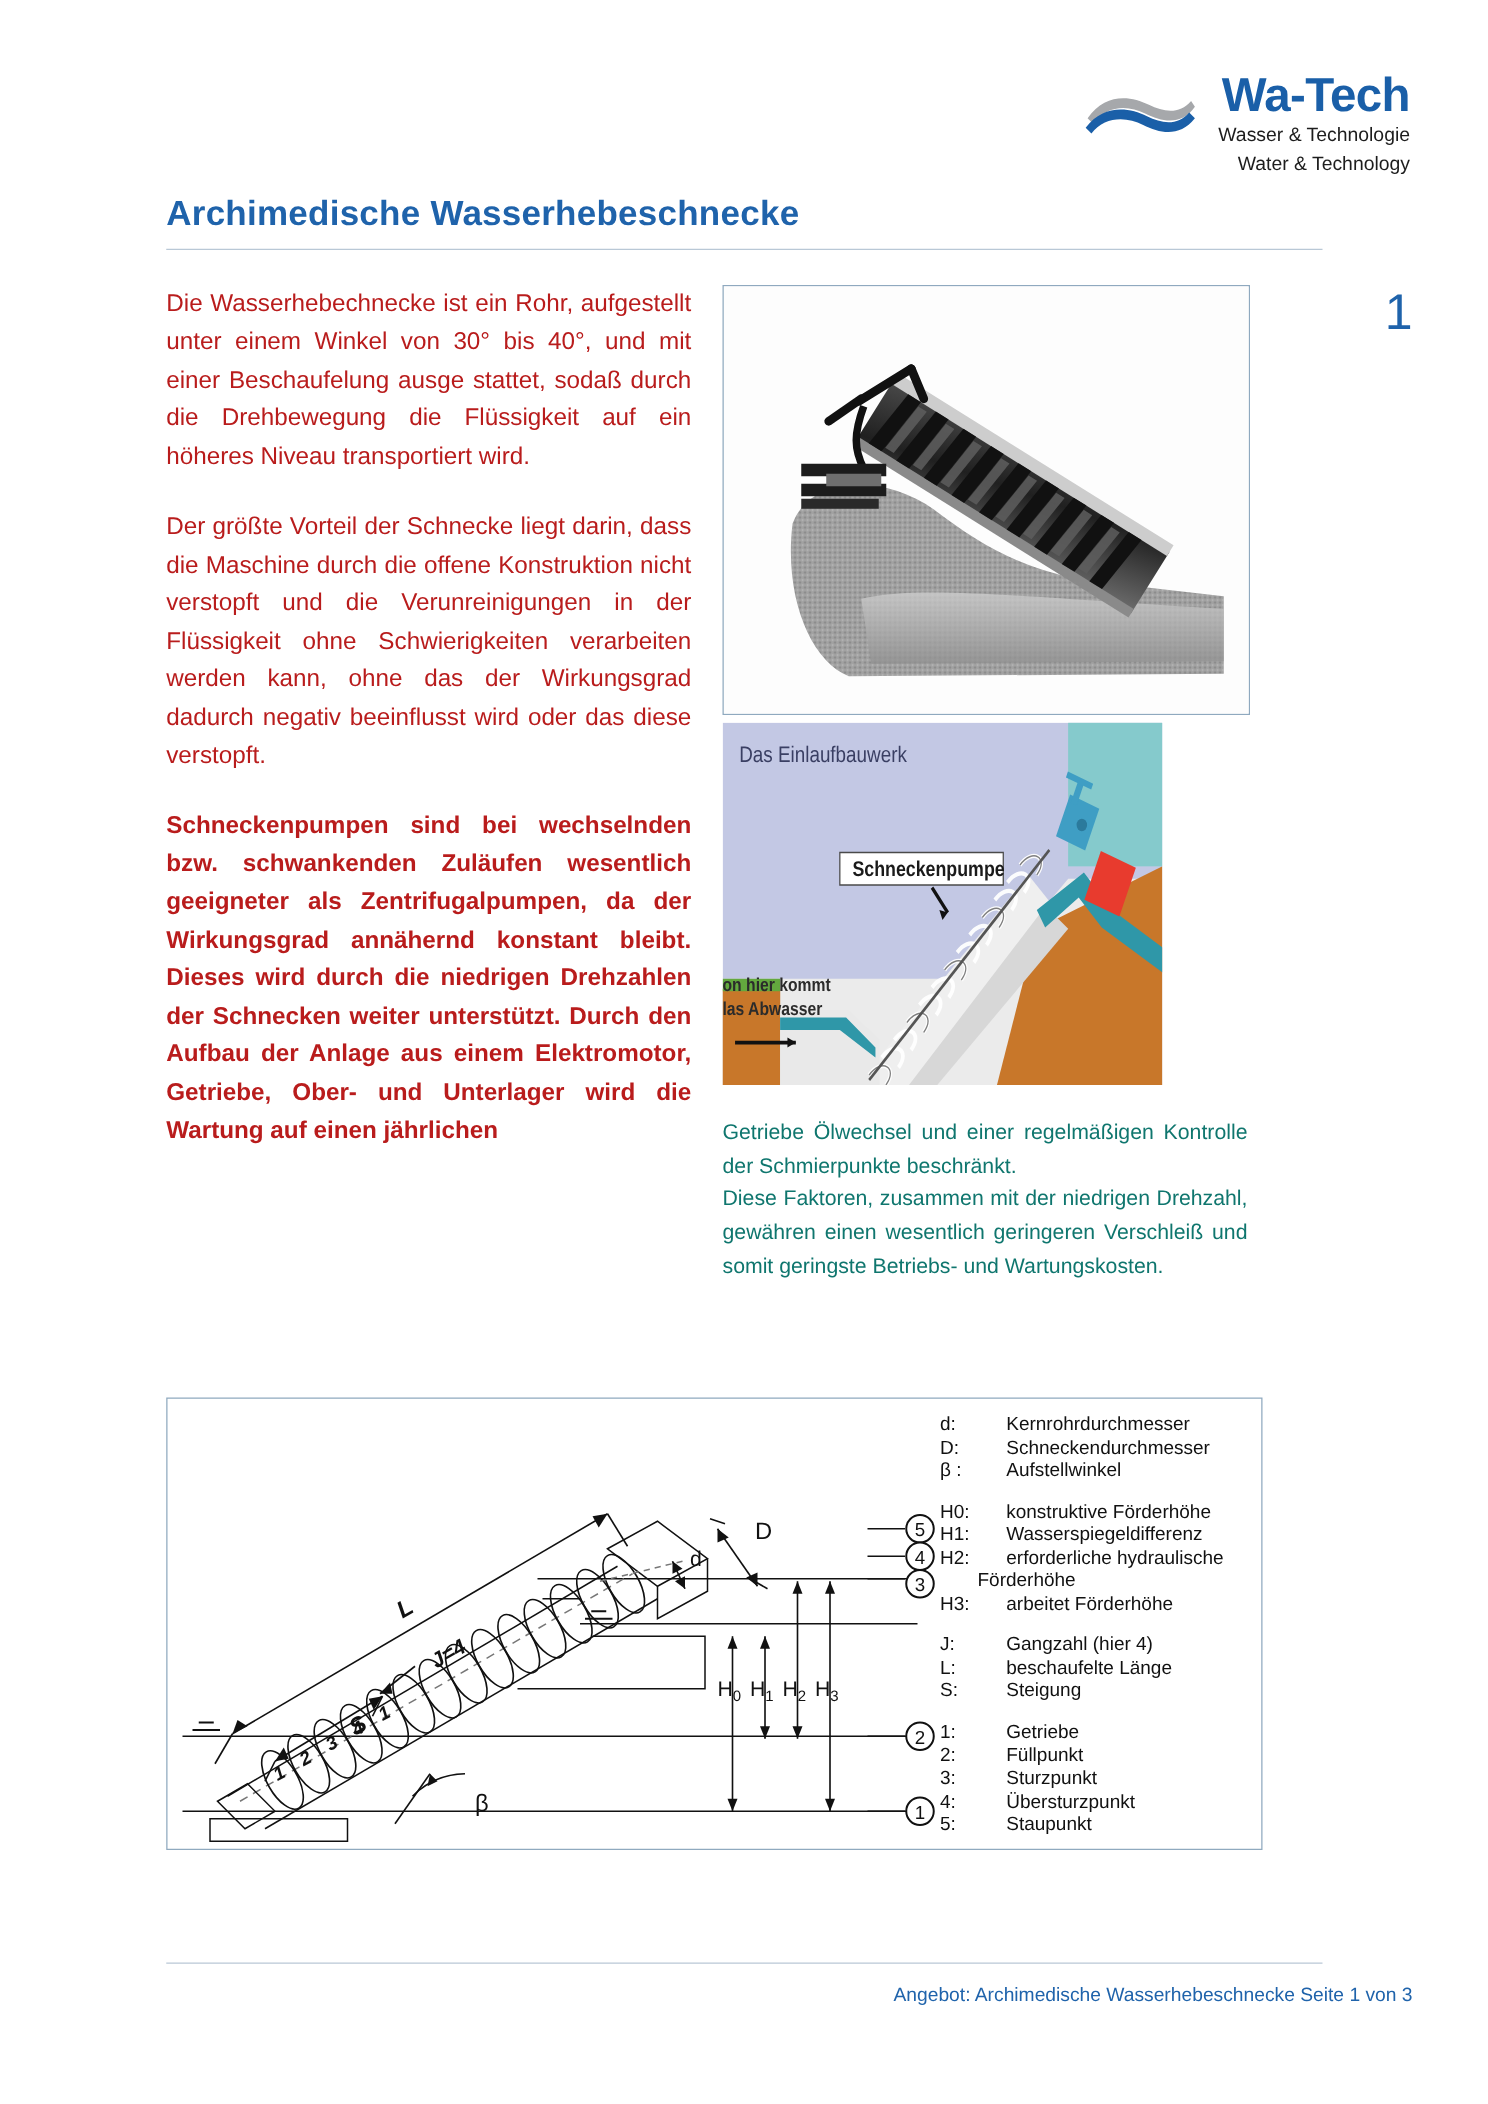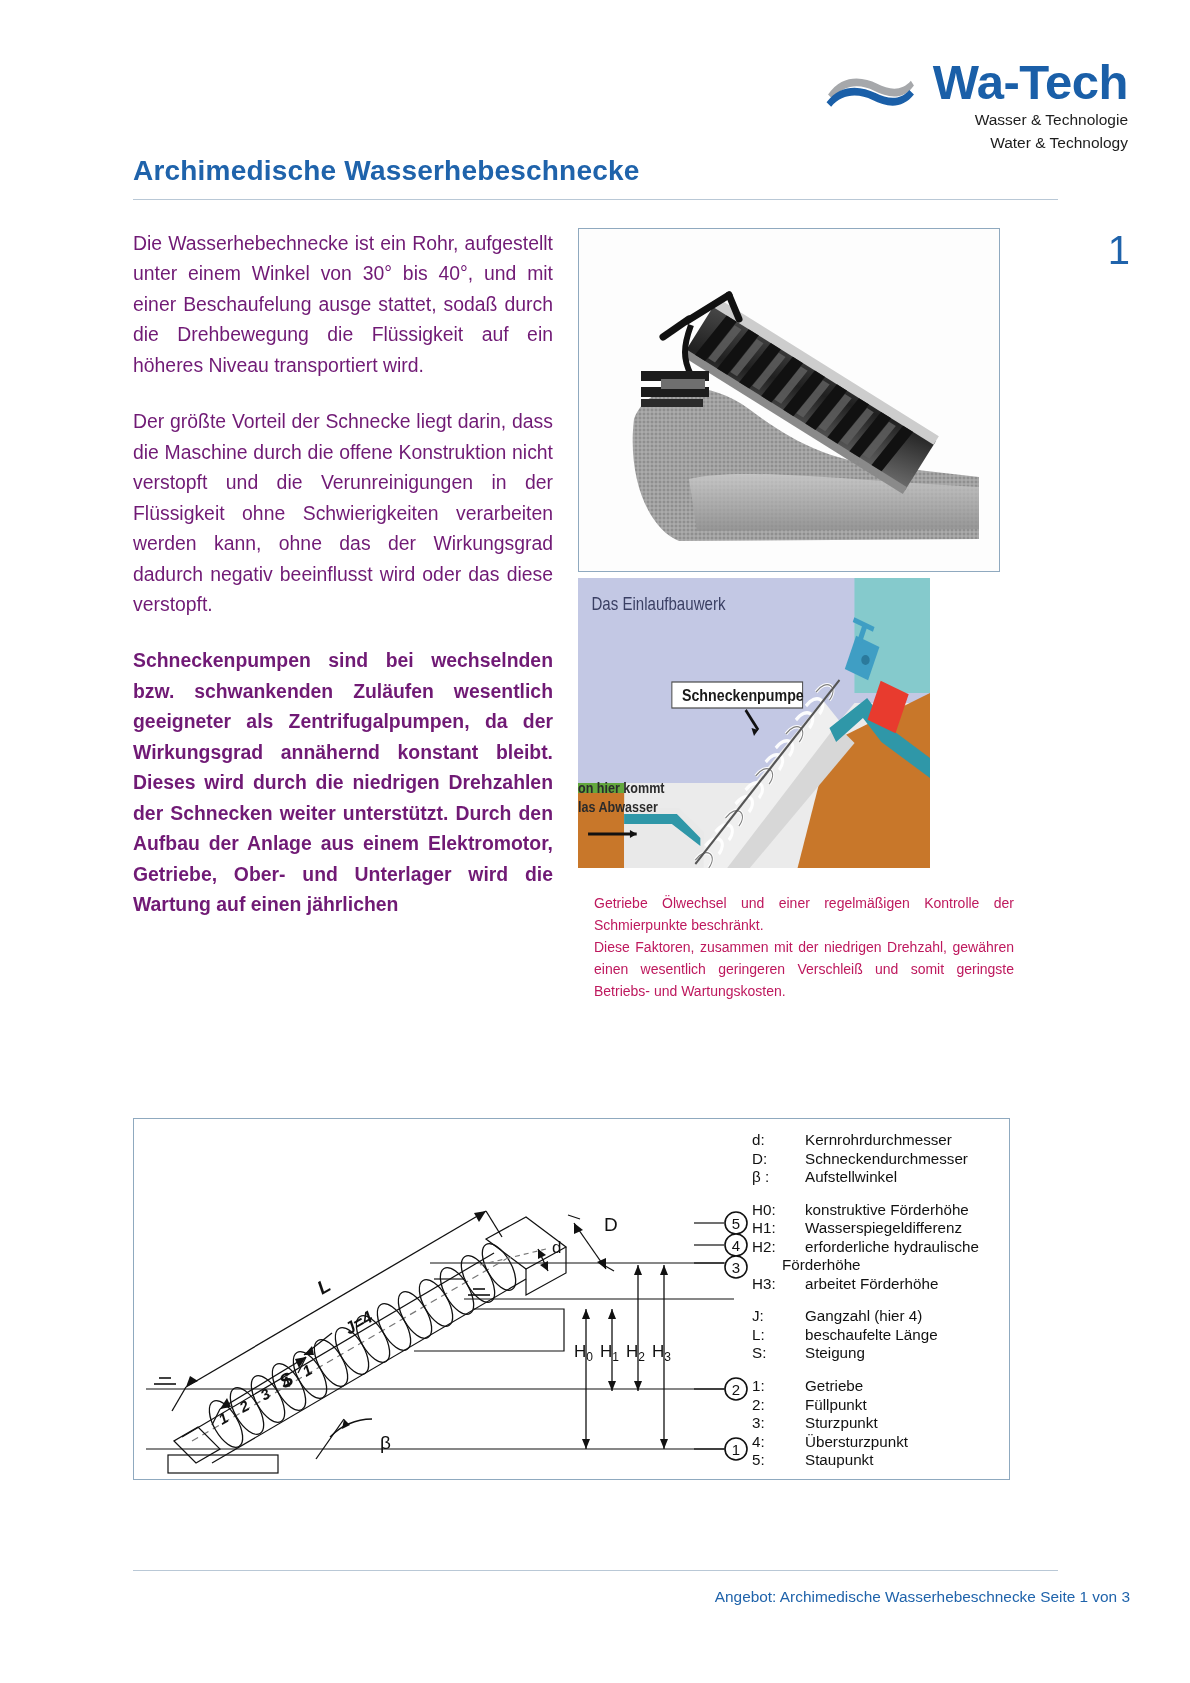--- a/index.html
+++ b/index.html
@@ -34,21 +34,21 @@
   }
   .brand-mark {
     width: 92px;
     height: 44px;
     margin-top: 10px;
   }
   .brand-text {
     text-align: right;
   }
   .brand-name {
-    font-size: 49px;
+    font-size: 38px;
     font-weight: bold;
     color: #1a5fa8;
     letter-spacing: -0.5px;
     line-height: 1;
   }
   .brand-sub1, .brand-sub2 {
     font-size: 15.5px;
     color: #1d1d1d;
     line-height: 1.3;
     margin-top: 3px;
@@ -85,35 +85,34 @@
 
   
   .col-left {
     position: absolute;
     left: 133px;
     top: 228px;
     width: 420px;
     font-size: 19.4px;
     line-height: 1.57;
     text-align: justify;
-    color: #701a75;
+    color: #b91c1c;
   }
   .col-left p { margin: 0 0 26px 0; }
   .col-left p:last-child { margin-bottom: 0; font-weight: bold; }
 
   .col-right-text {
     position: absolute;
     left: 578px;
     top: 893px;
     width: 420px;
-    font-size: 14px;
+    font-size: 17px;
     line-height: 1.57;
     text-align: justify;
-    color: #be185d;
-    margin-left: 16px;
+    color: #0f766e;
   }
   .col-right-text p { margin: 0 0 0 0; }
 
   
   .photo-frame {
     position: absolute;
     left: 578px;
     top: 228px;
     width: 420px;
     height: 342px;

